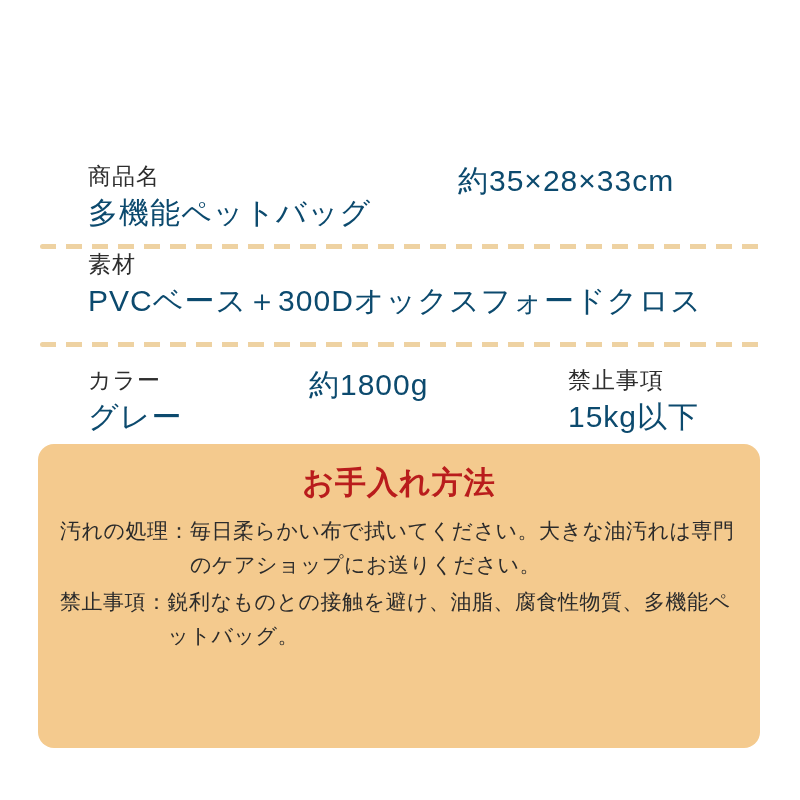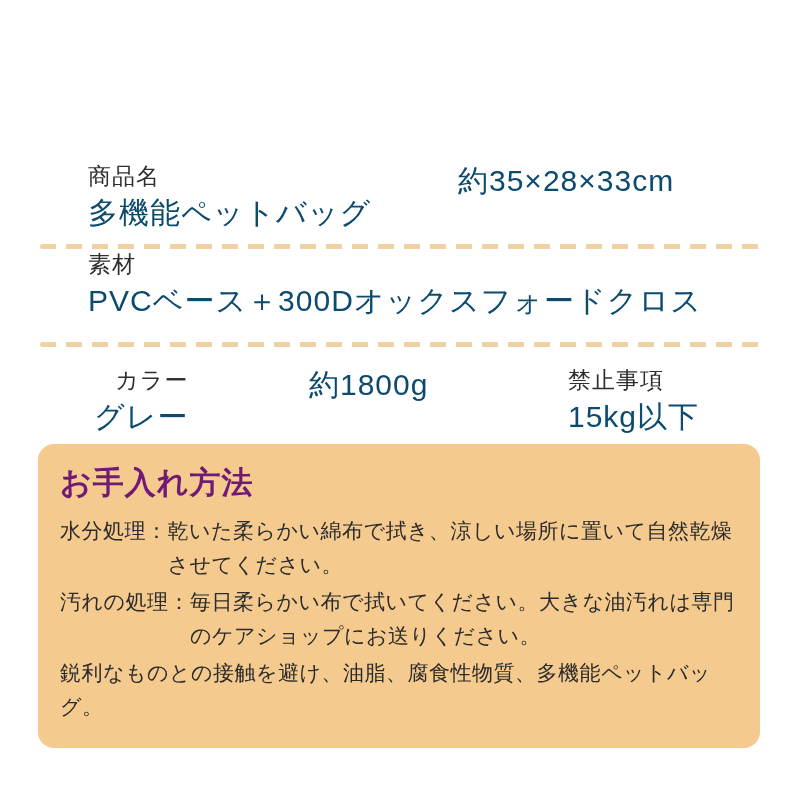--- a/index.html
+++ b/index.html
@@ -43,42 +43,43 @@
       transparent 16px, transparent 26px
     );
     border-radius: 3px;
   }
   #divider-1 { top: 204px; }
   #divider-2 { top: 302px; }
 
   .cell-product { left: 88px; top: 120px; }
   .cell-size    { left: 458px; top: 120px; }
   .cell-material{ left: 88px; top: 208px; }
-  .cell-color   { left: 94px; top: 324px; text-align: right; }
+  .cell-color   { left: 88px; top: 324px; }
   .cell-weight  { left: 309px; top: 324px; }
   .cell-maxw    { left: 568px; top: 324px; }
 
   .care-box {
     position: absolute;
     left: 38px;
     top: 404px;
     width: 722px;
     height: 304px;
     background: #f4ca8e;
     border-radius: 16px;
     box-sizing: border-box;
     padding: 17px 22px 20px 22px;
   }
   .care-title {
     font-size: 31px;
     font-weight: 700;
     line-height: 44px;
     letter-spacing: 1px;
-    color: #701a75;
+    color: #b91c1c;
     margin: 0 0 9px 0;
+    text-align: center;
   }
   .care-item {
     display: flex;
     align-items: flex-start;
     font-size: 21px;
     line-height: 34px;
     letter-spacing: 0.5px;
     color: #2b2b2b;
     margin: 0 0 3px 0;
   }
@@ -123,28 +124,25 @@
   </div>
 
   <div class="cell cell-maxw">
     <div class="label">禁止事項</div>
     <div class="value">15kg以下</div>
   </div>
 
   <div class="care-box">
     <div class="care-title">お手入れ方法</div>
 
-    <div class="care-item">
-      <span class="item-label">水分処理：</span>
-      <span class="item-text">乾いた柔らかい綿布で拭き、涼しい場所に置いて自然乾燥させてください。</span>
-    </div>
 
     <div class="care-item">
       <span class="item-label">汚れの処理：</span>
       <span class="item-text">毎日柔らかい布で拭いてください。大きな油汚れは専門のケアショップにお送りください。</span>
     </div>
 
     <div class="care-item">
+      <span class="item-label">禁止事項：</span>
       <span class="item-text">鋭利なものとの接触を避け、油脂、腐食性物質、多機能ペットバッグ。</span>
     </div>
   </div>
 
 </div>
 
 </body></html>

